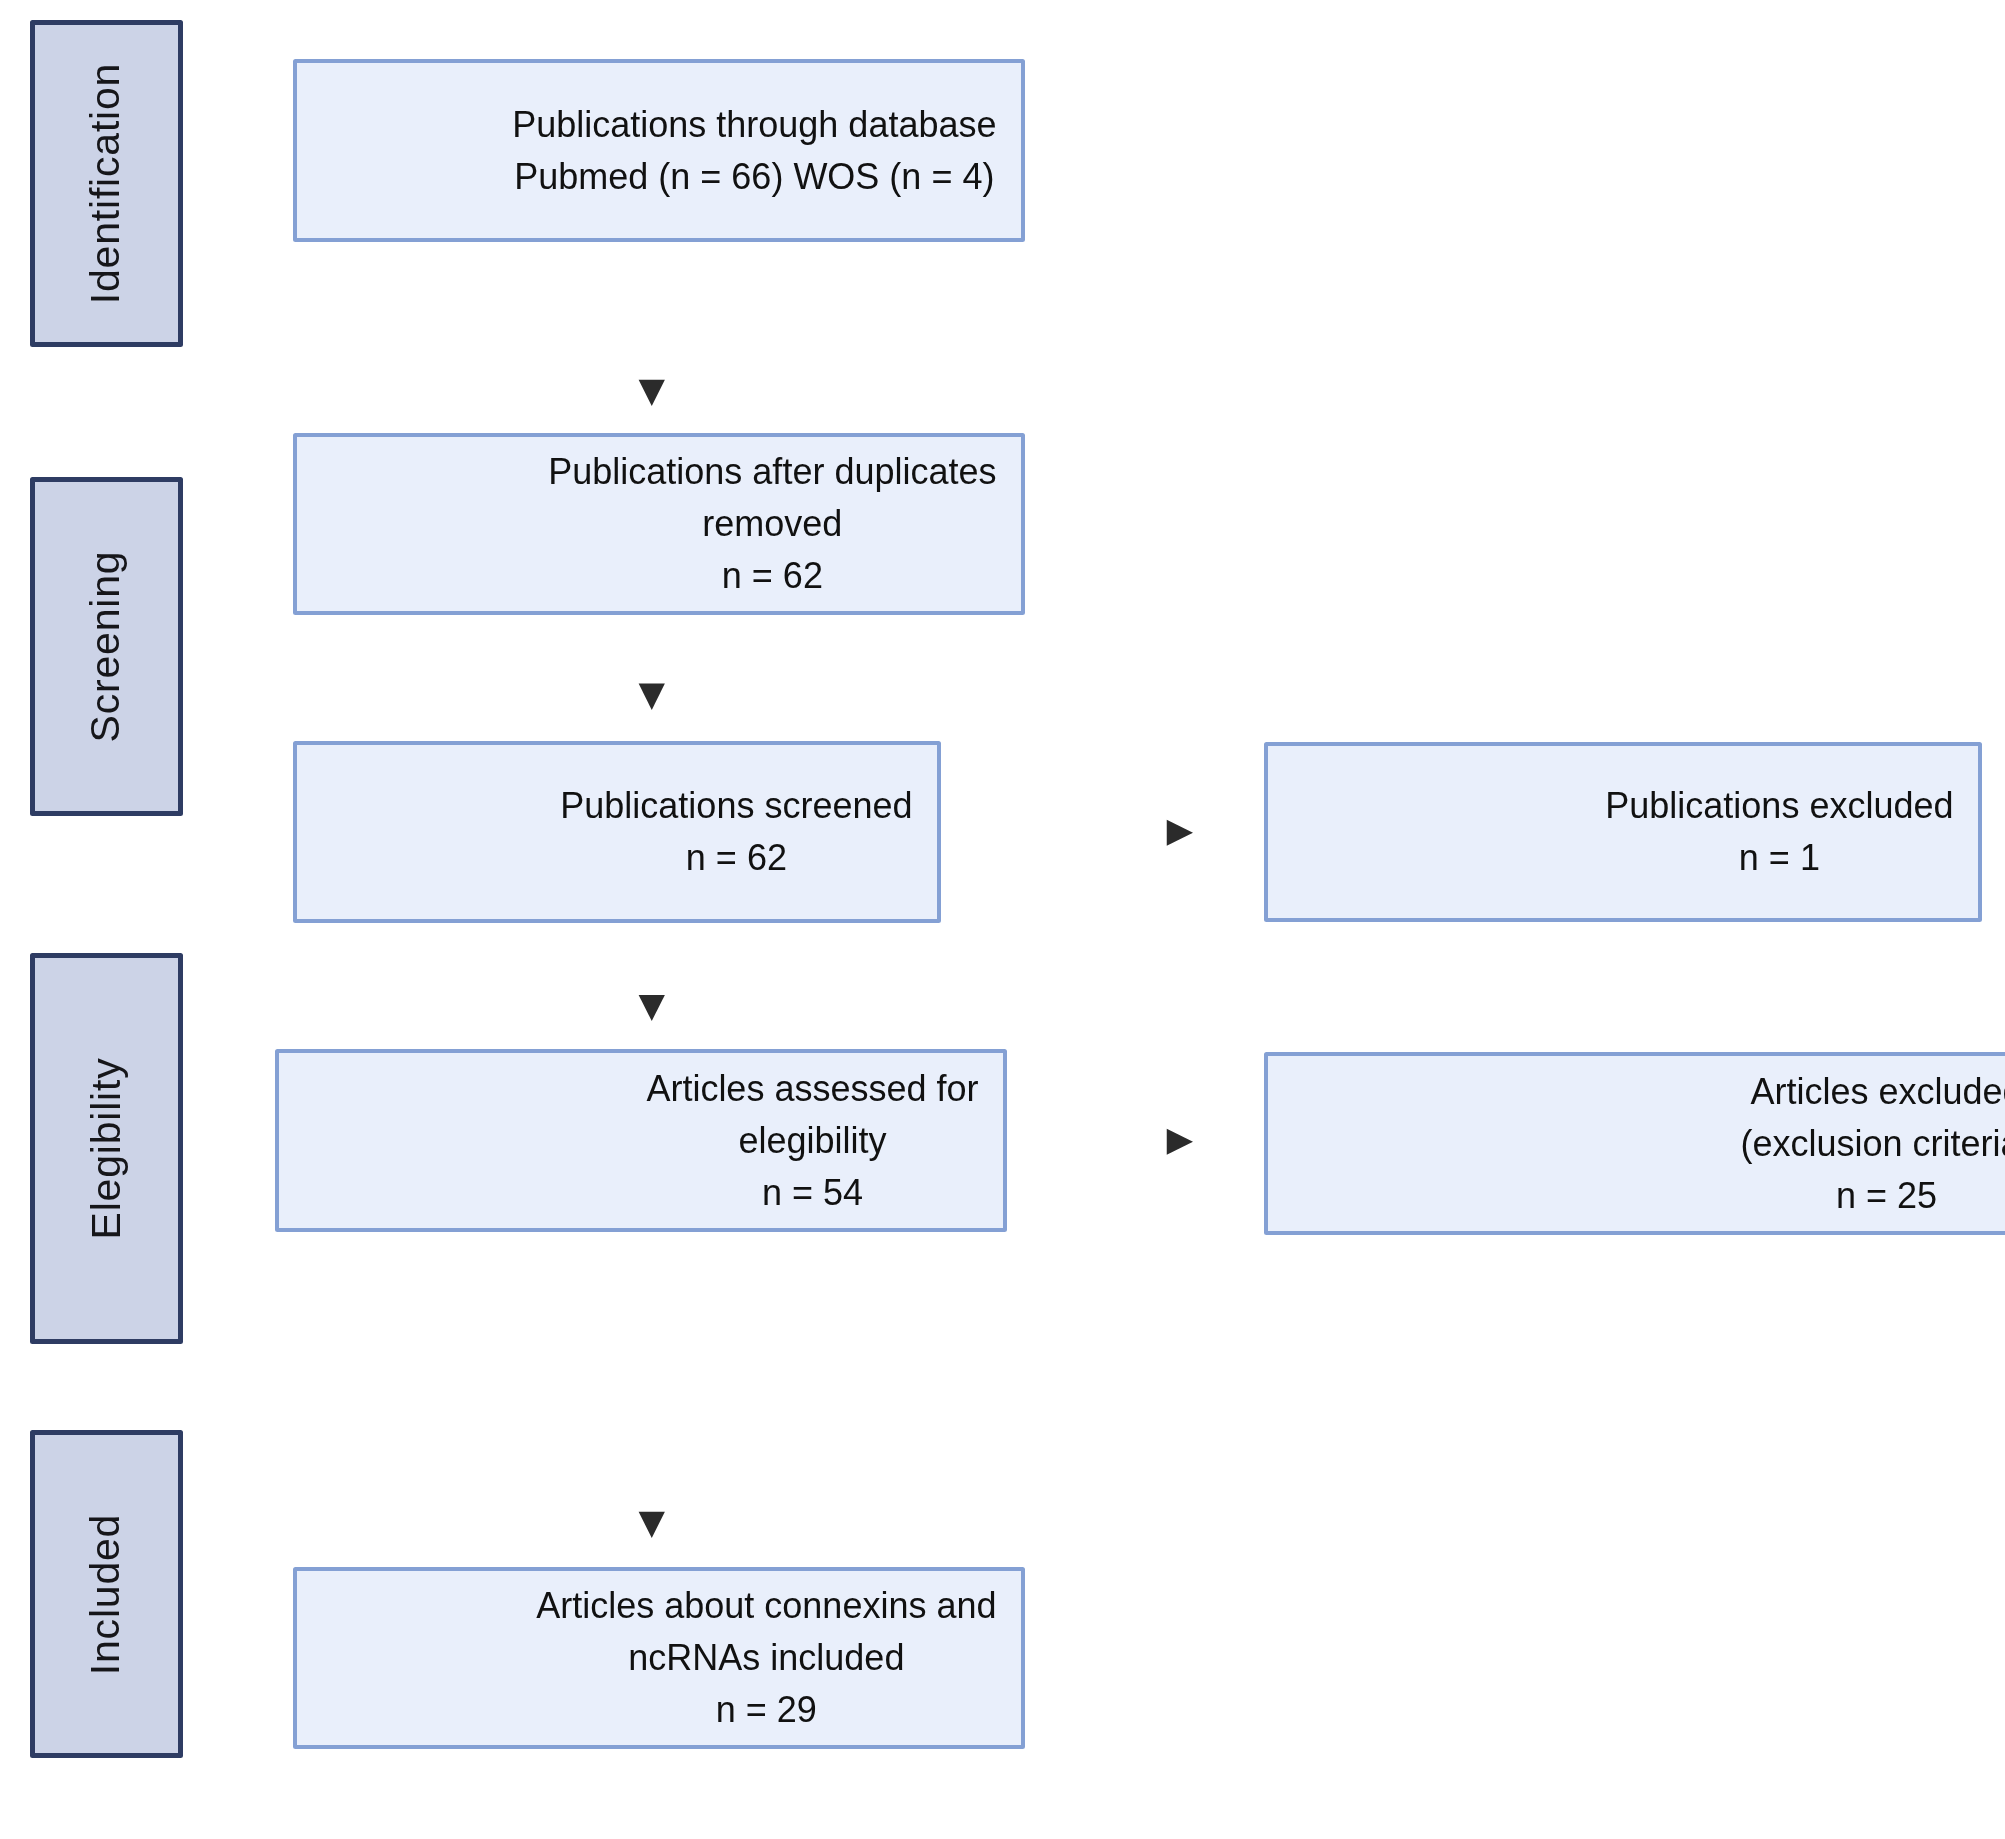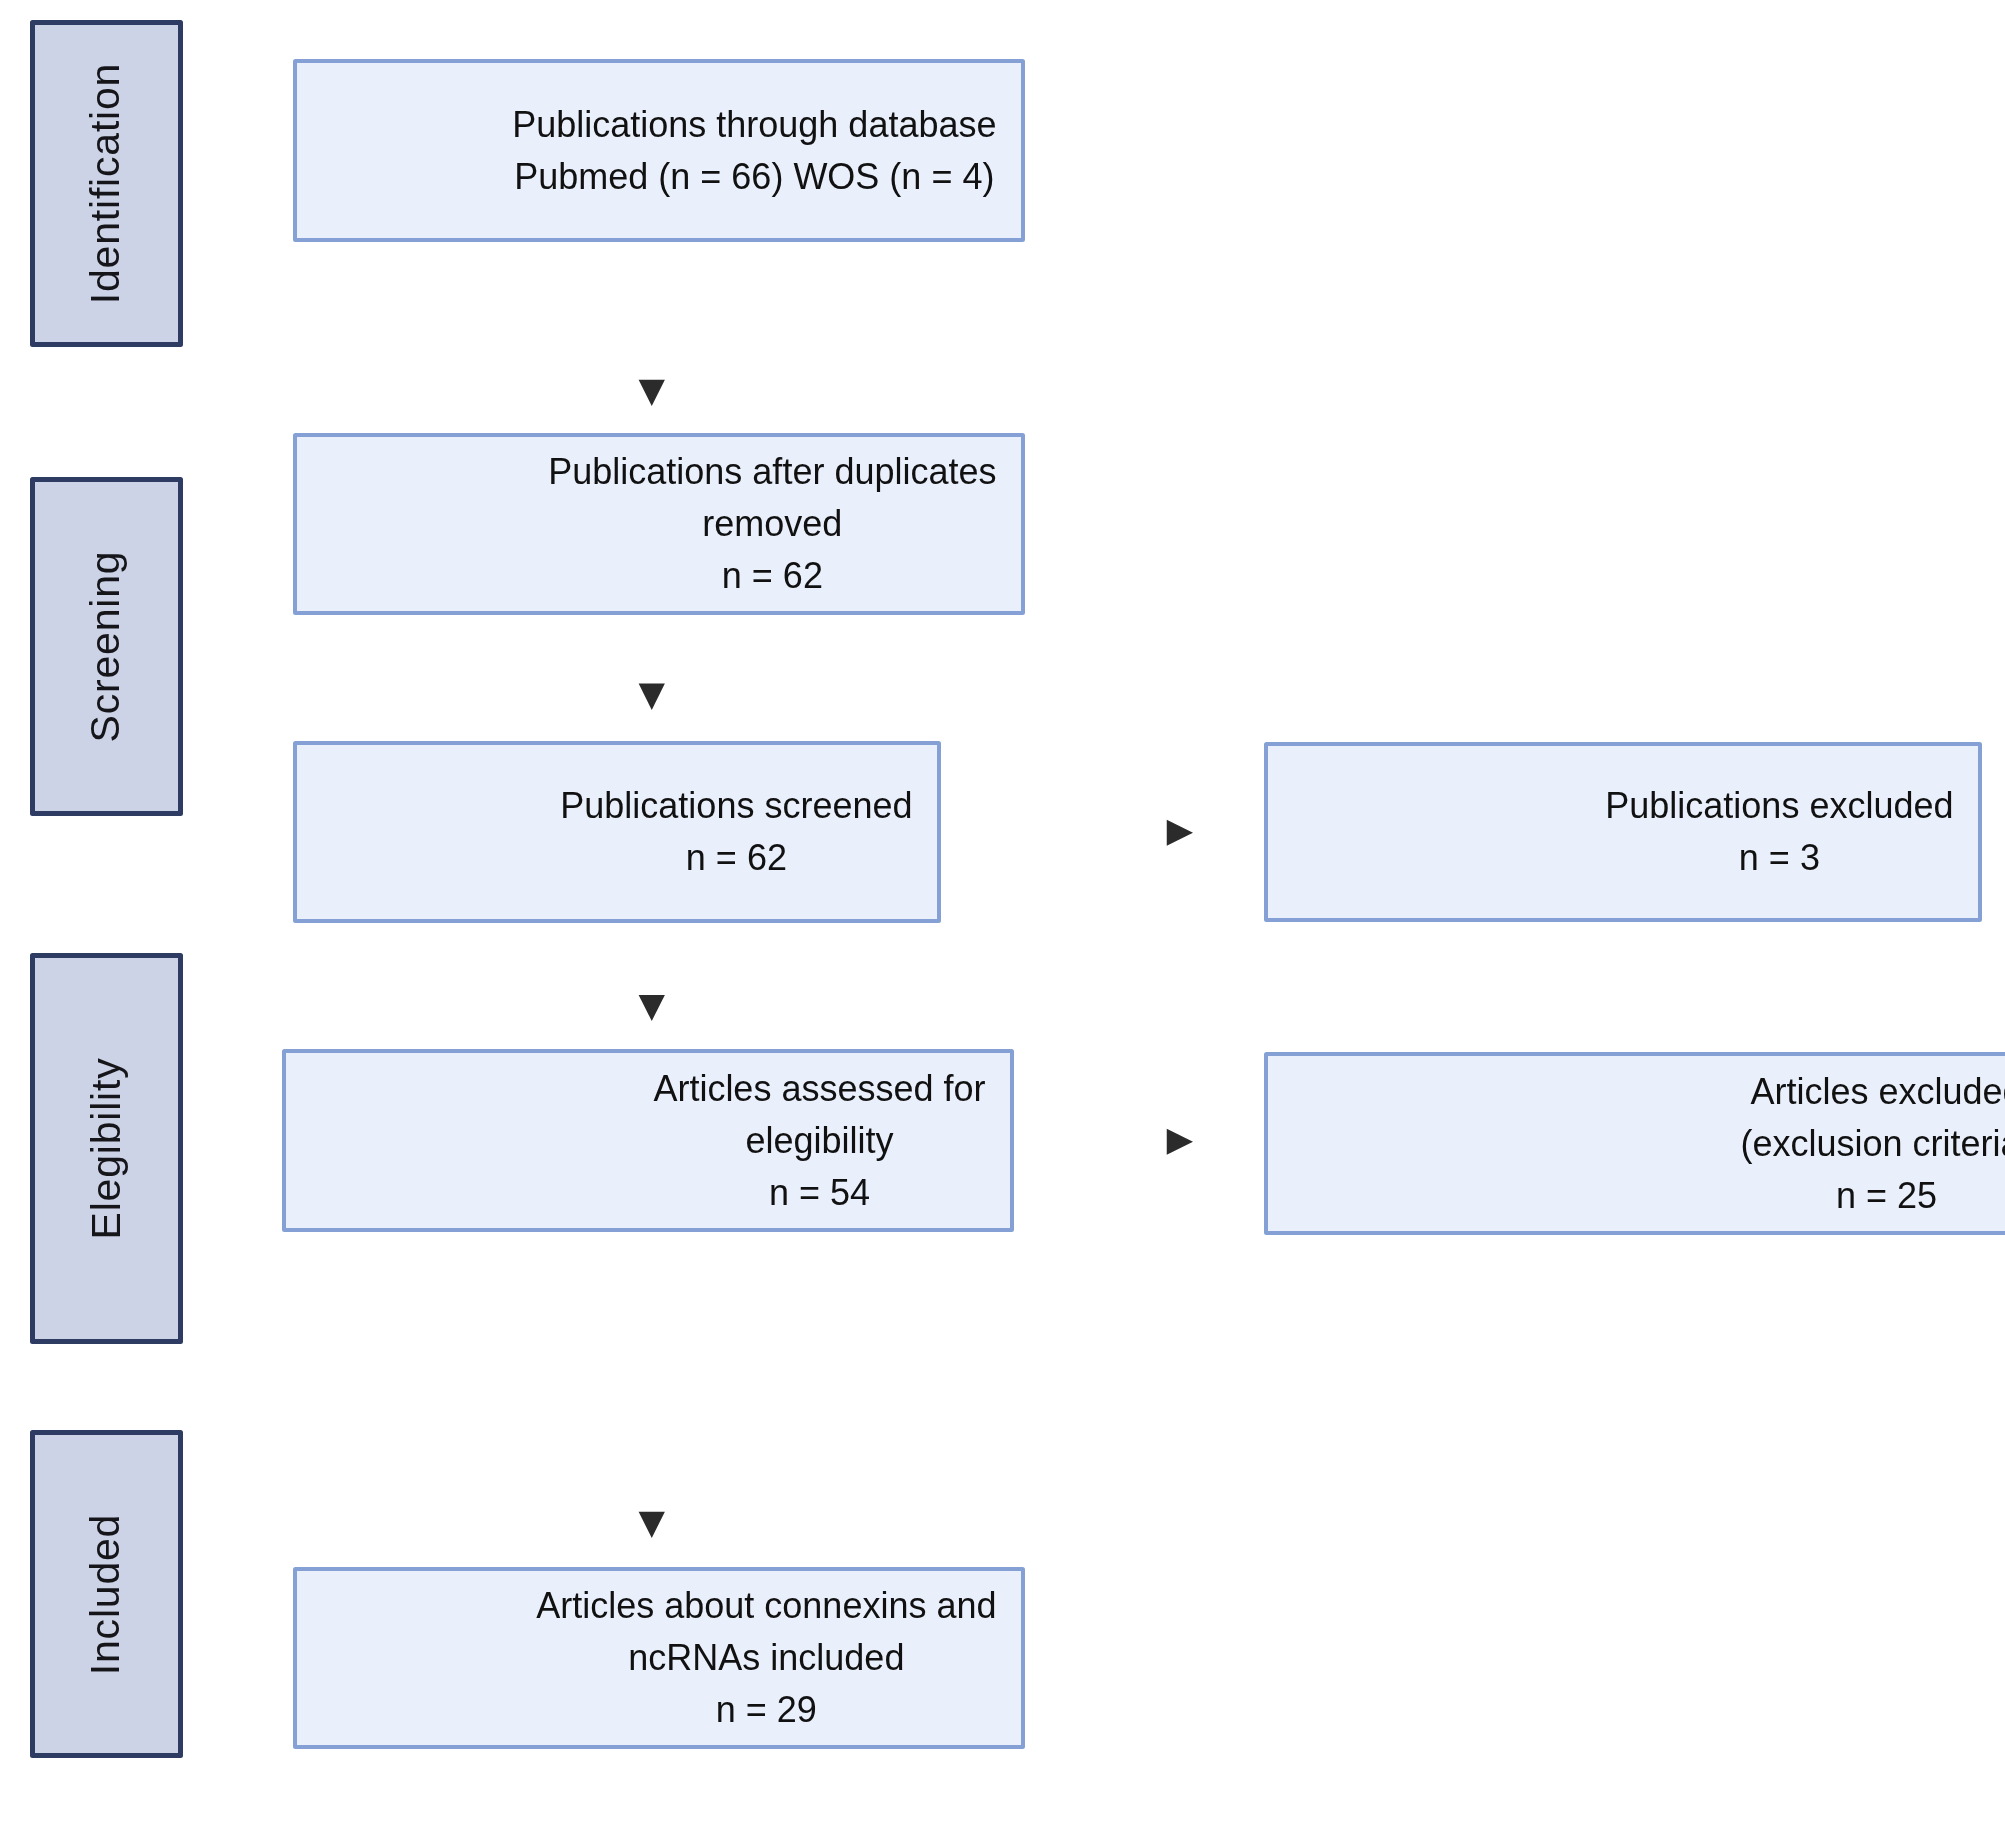--- a/index.html
+++ b/index.html
@@ -46,21 +46,21 @@
   .fbox .box-text{
     white-space:pre-line;
     font-size:36px;
     line-height:52px;
     color:#111111;
     padding:0 24.5px;
   }
   .flow-1{left:293px;top:59px;width:732px;height:183px;}
   .flow-2{left:293px;top:433px;width:732px;height:182px;padding-left:36px;}
   .flow-3{left:293px;top:741px;width:648px;height:182px;}
-  .flow-4{left:282px;top:1049px;width:732px;height:183px;}
+  .flow-4{left:275px;top:1049px;width:732px;height:183px;}
   .flow-5{left:293px;top:1567px;width:732px;height:182px;}
   .side-1{left:1264px;top:742px;width:718px;height:180px;}
   .side-2{left:1264px;top:1052px;width:797px;height:183px;}
 
   .arrow{position:absolute;}
   .arrow svg{display:block;width:100%;height:100%;}
   .arrow-v1{left:637px;top:273px;width:29.5px;height:133px;}
   .arrow-v2{left:637px;top:649px;width:29.5px;height:61px;}
   .arrow-v3{left:637px;top:959px;width:29.5px;height:62px;}
   .arrow-v4{left:637px;top:1275px;width:29.5px;height:263px;}
@@ -104,21 +104,21 @@
 n = 54</div>
   </div>
   <div class="fbox flow-5">
     <div class="box-text">Articles about connexins and
 ncRNAs included
 n = 29</div>
   </div>
 
   <div class="fbox side-1">
     <div class="box-text">Publications excluded
-n = 3</div>
+n = 1</div>
   </div>
   <div class="fbox side-2">
     <div class="box-text">Articles excluded
 (exclusion criteria)
 n = 25</div>
   </div>
 
   <div class="arrow arrow-v1">
     <svg viewBox="0 0 36 162" preserveAspectRatio="none">
       <defs>

